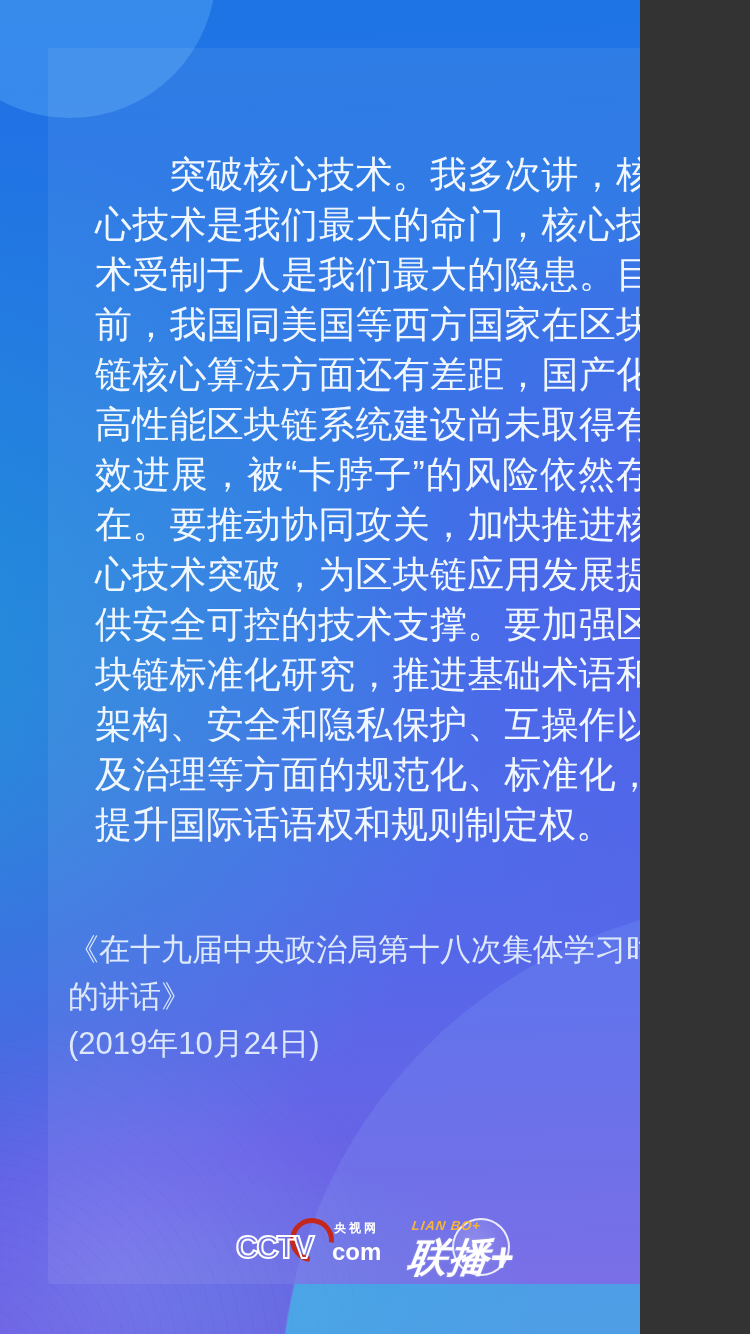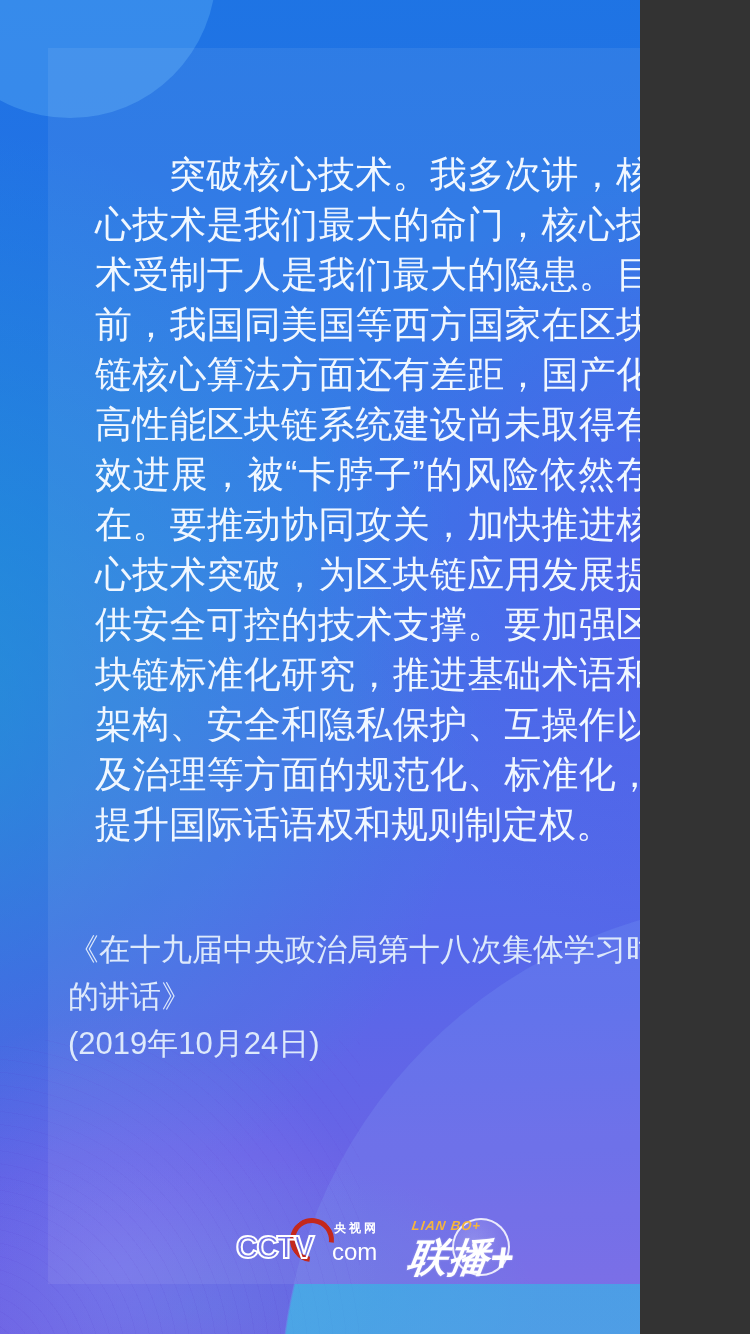--- a/index.html
+++ b/index.html
@@ -51,21 +51,21 @@
   .logos{position:absolute;left:0;top:1212px;width:750px;height:64px;}
   .cctv-logo{position:absolute;left:230px;top:0;width:170px;height:60px;}
   .cctv-letters{position:absolute;left:6px;top:18px;font-size:31px;font-weight:800;
     letter-spacing:-2px;color:#fff;}
   @supports (-webkit-text-stroke: 2px #fff){
     .cctv-letters{color:transparent;-webkit-text-stroke:2px #fff;}
   }
   .cctv-ring{position:absolute;left:60px;top:6px;width:34px;height:34px;border-radius:50%;
     border:5px solid #c4281c;border-bottom-color:transparent;transform:rotate(-38deg);}
   .cctv-cn{position:absolute;left:104px;top:8px;font-size:12px;letter-spacing:3px;color:#fff;font-weight:bold;}
-  .cctv-com{position:absolute;left:102px;top:26px;font-size:24px;color:#fff;font-weight:400;}
+  .cctv-com{position:absolute;left:102px;top:26px;font-size:24px;color:#fff;font-weight:700;}
   .lianbo-logo{position:absolute;left:408px;top:0;width:120px;height:64px;}
   .globe{position:absolute;left:44px;top:6px;width:54px;height:54px;border-radius:50%;
     border:2px solid rgba(255,255,255,0.85);
     background:radial-gradient(circle at 35% 35%, rgba(255,255,255,0.18), rgba(255,255,255,0.04) 70%);}
   .lianbo-en{position:absolute;left:4px;top:6px;font-size:13px;font-weight:700;font-style:italic;
     letter-spacing:1px;color:#f5b53d;transform:skewX(-8deg);}
   .lianbo-cn{position:absolute;left:0;top:18px;font-size:40px;font-weight:900;font-style:italic;
     color:#ffffff;transform:skewX(-8deg);letter-spacing:1px;text-shadow:0 0 2px rgba(255,255,255,0.4);}
 </style>
 </head>

